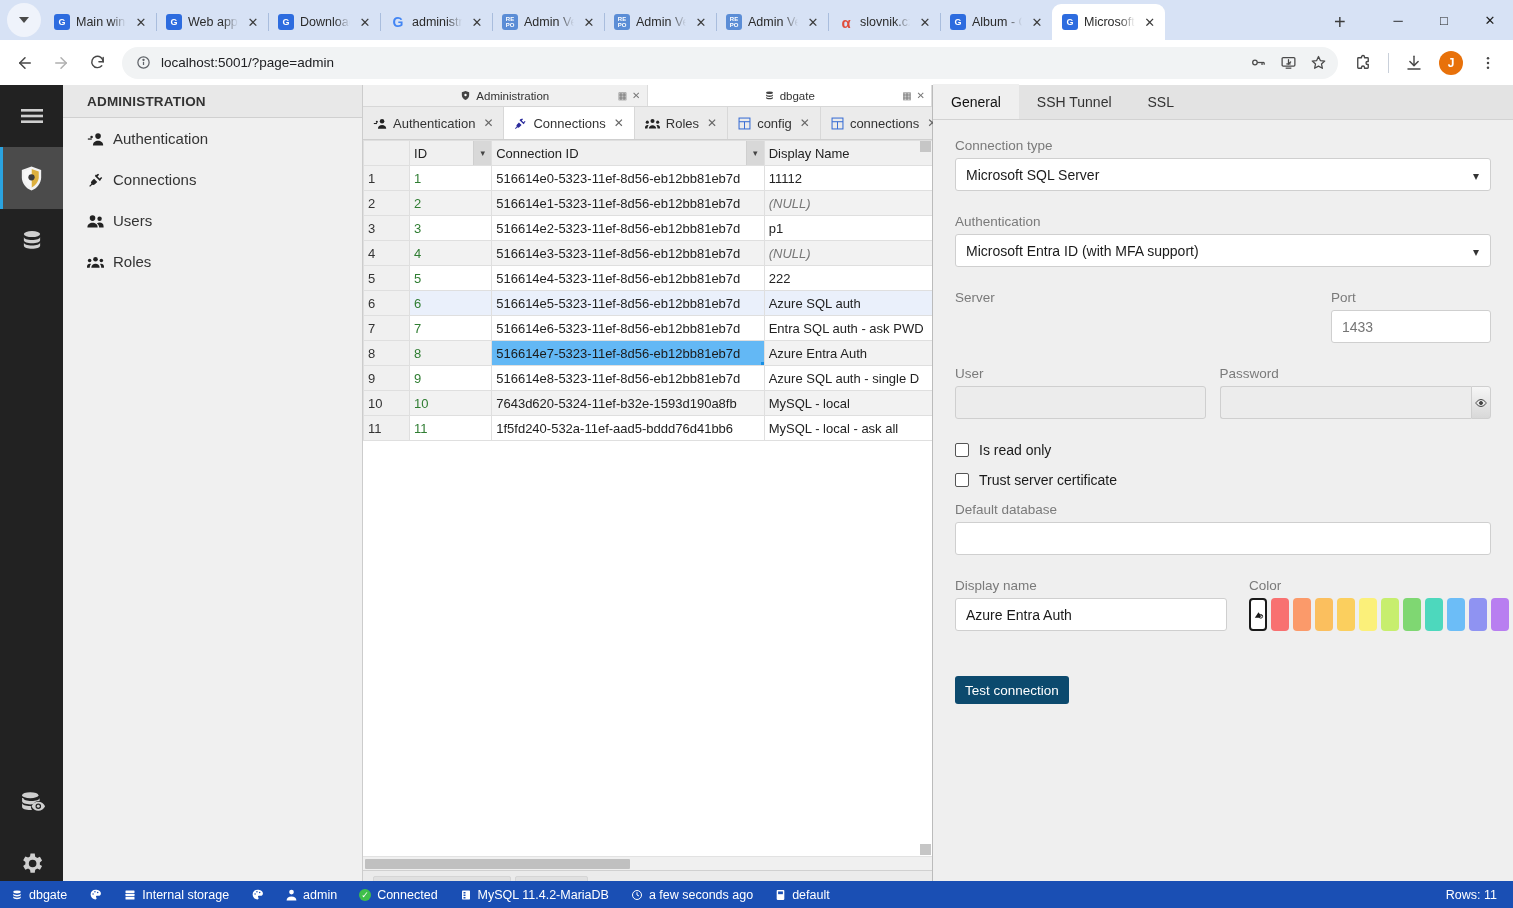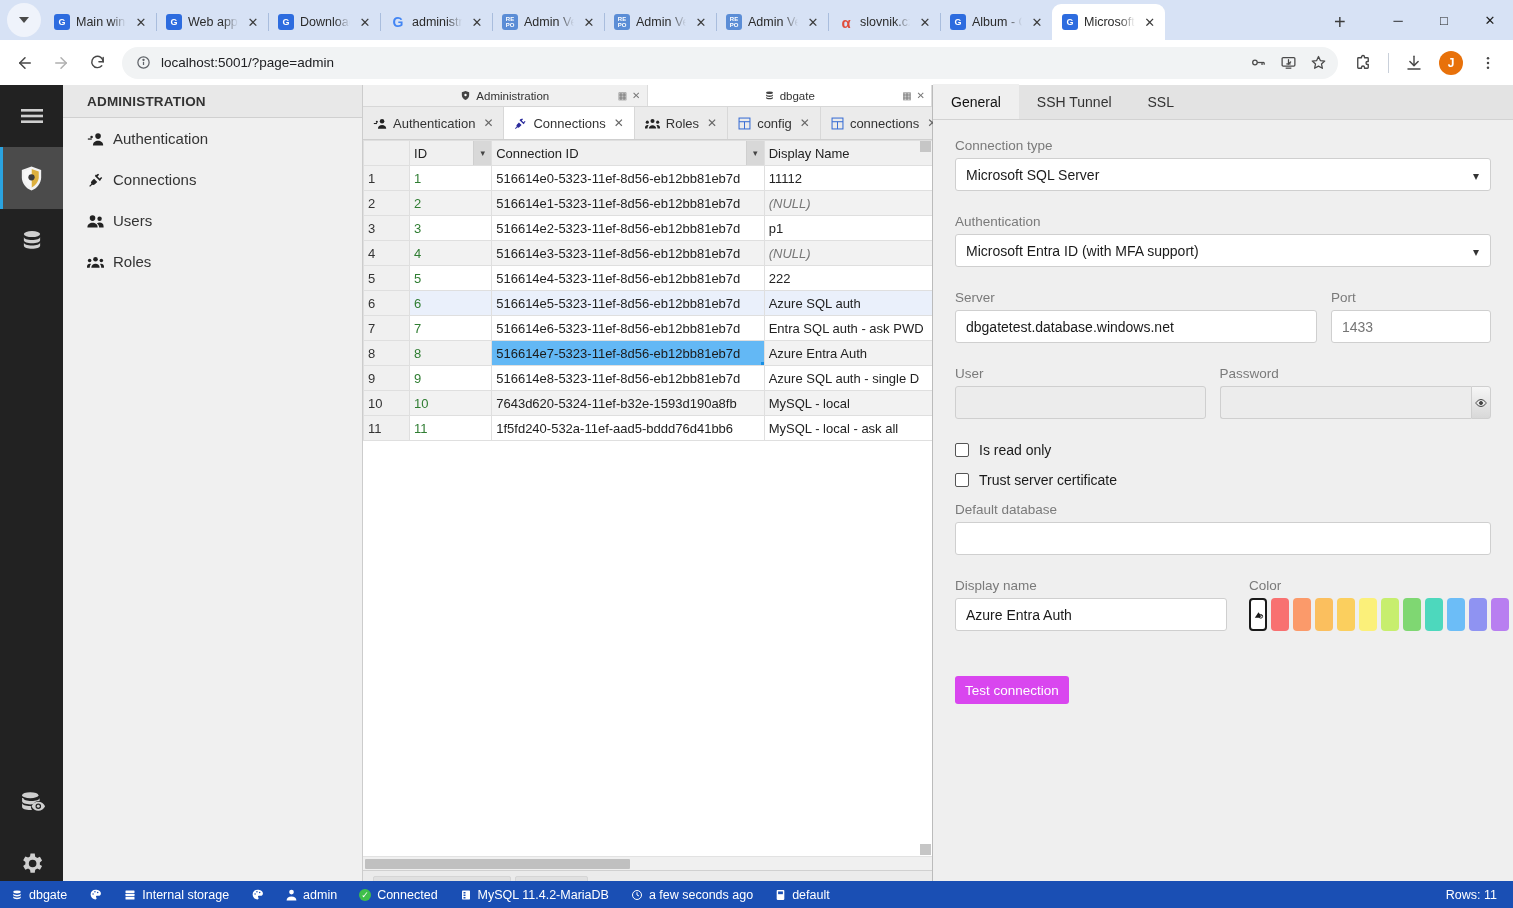--- a/index.html
+++ b/index.html
@@ -155,21 +155,21 @@
   .pweye { width:22px; border:1px solid #cfcfcf; background:linear-gradient(#f6f6f6,#d8d8d8); border-radius:0 3px 3px 0; display:flex; align-items:center; justify-content:center; cursor:pointer; color:#444; font-size:11px; }
   .chkrow { display:flex; align-items:center; gap:10px; margin-bottom:14px; cursor:pointer; }
   .chk { width:14px;height:14px;border:1.5px solid #555; border-radius:2px; background:#fff; flex:0 0 14px; }
   .chklabel { font-size:14px; color:#1a1a1a; }
   .dnrow { display:flex; gap:22px; align-items:flex-end; }
   .dncol { flex:0 0 272px; }
   .colorcol { flex:1 1 auto; min-width:0; }
   .swatches { display:flex; gap:4px; align-items:center; }
   .sw { width:18px; height:33px; border-radius:4px; cursor:pointer; flex:0 0 18px; }
   .sw.none { background:#fff; border:2px solid #1a1a1a; display:flex; align-items:center; justify-content:center; font-size:11px; }
-  .btn-primary { margin-top:22px; display:inline-flex; align-items:center; height:28px; padding:0 10px; background:#d946ef; color:#fff; border:none; border-radius:3px; font-size:13.5px; font-family:inherit; cursor:pointer; }
+  .btn-primary { margin-top:22px; display:inline-flex; align-items:center; height:28px; padding:0 10px; background:#0c4a6e; color:#fff; border:none; border-radius:3px; font-size:13.5px; font-family:inherit; cursor:pointer; }
 
   
   #statusbar { position:absolute; left:0; bottom:0; width:1513px; height:27px; background:#1a4fb4; color:#fff; display:flex; align-items:center; font-size:12.5px; }
   .sb { display:flex; align-items:center; gap:6px; padding:0 11px; height:27px; cursor:pointer; white-space:nowrap; }
   .sb.plain { cursor:default; }
   .sb-right { margin-left:auto; padding-right:16px; }
   .sb-ic { display:flex; align-items:center; }
   .dot-green { width:12px;height:12px;border-radius:6px;background:#3fbf4a;display:flex;align-items:center;justify-content:center;color:#fff;font-size:9px; }
 
   svg { display:block; }
@@ -666,21 +666,20 @@
               <select class="fselect">
                 <option>Microsoft Entra ID (with MFA support)</option>
               </select>
               <span class="caret">▾</span>
             </div>
           </div>
 
           <div class="fgroup row2">
             <div class="c1">
               <div class="flabel">Server</div>
-              <input class="finput" type="text" value="dbgatetest.database.windows.net" style="">
             </div>
             <div class="c2">
               <div class="flabel">Port</div>
               <input class="finput" type="text" placeholder="1433" style="">
             </div>
           </div>
 
           <div class="fgroup row2">
             <div class="c1">
               <div class="flabel">User</div>

